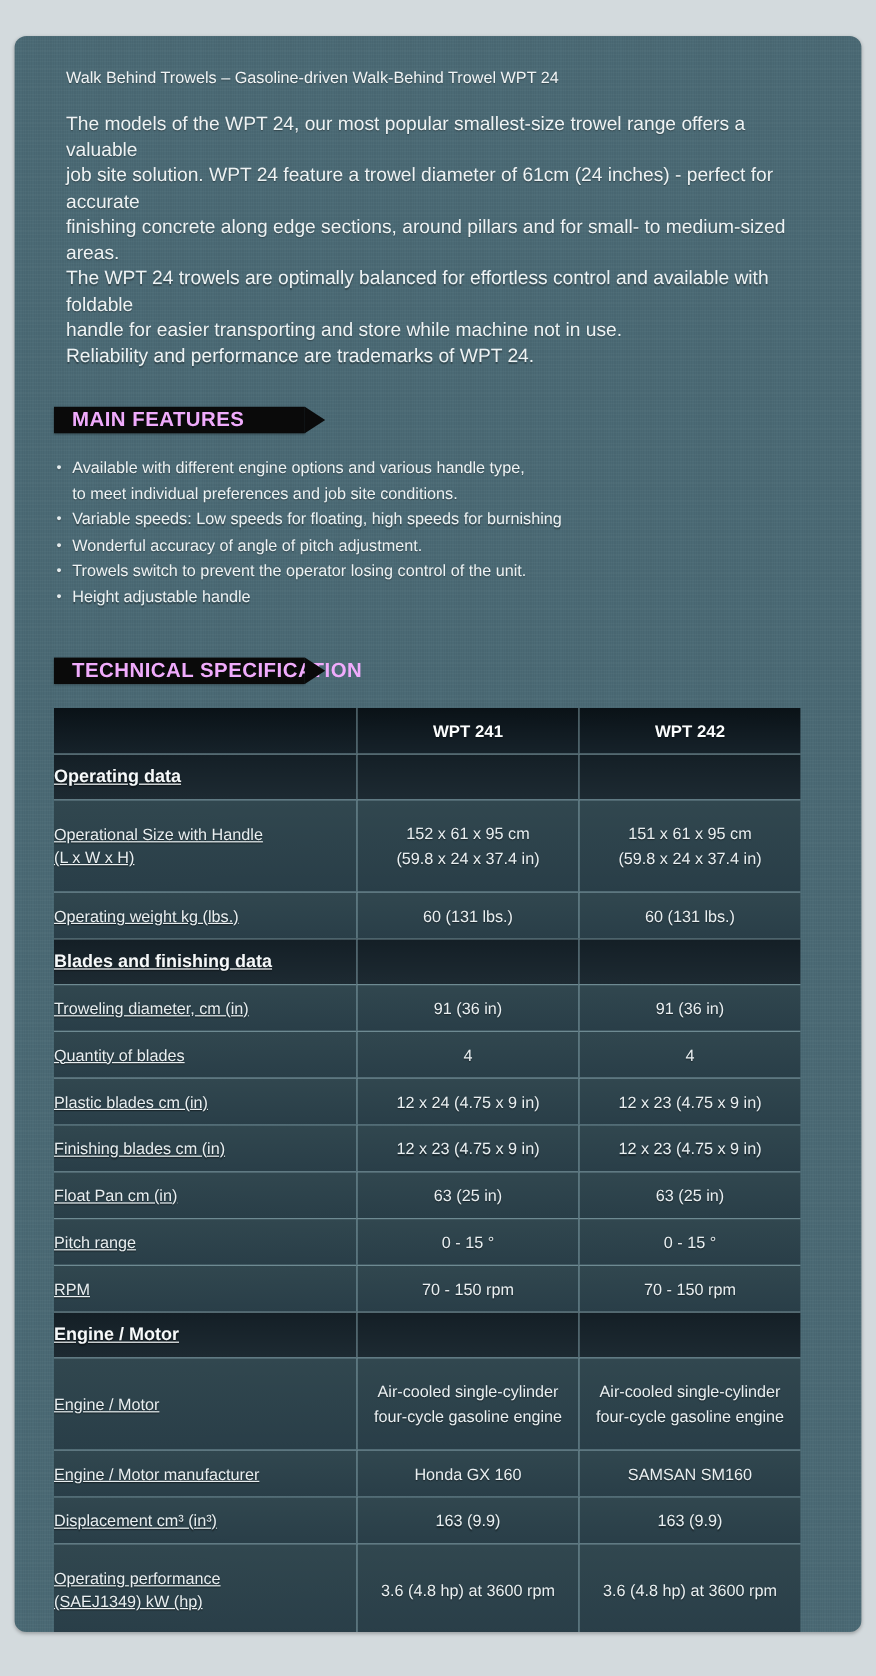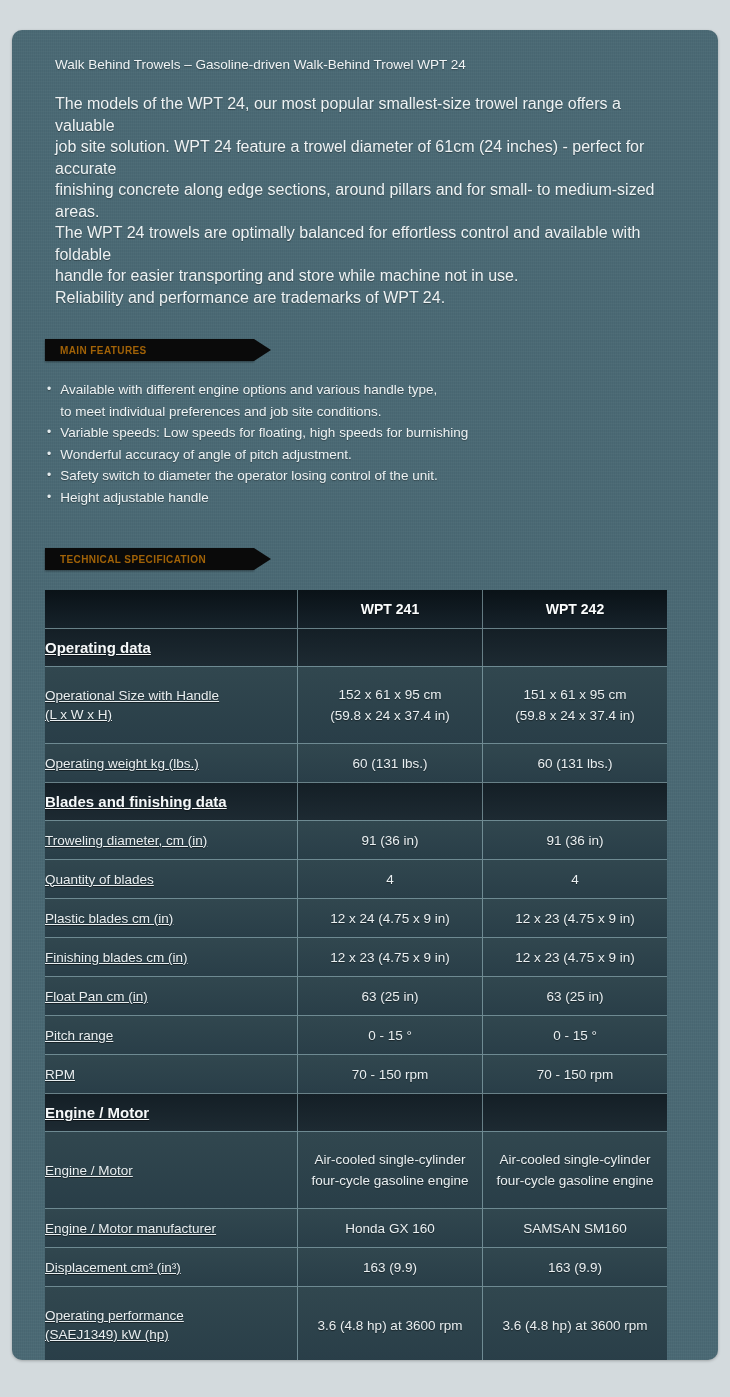--- a/index.html
+++ b/index.html
@@ -37,22 +37,22 @@
   }
   .banner.first{margin-top:31px;}
   .banner.second{margin-top:40px;}
   .banner-rect{
     background:#0a0a0a;width:194px;
     display:flex;align-items:center;
     padding-left:15px;
     box-shadow:0 1px 2px rgba(0,0,0,0.4);
   }
   .banner-text{
-    font-size:10px;font-weight:bold;letter-spacing:0.4px;
-    color:#a16207;white-space:nowrap;text-align:center;
+    font-size:17px;font-weight:bold;letter-spacing:0.4px;
+    color:#f0abfc;white-space:nowrap;text-align:center;
   }
   .banner-arrow{
     width:0;height:0;
     border-top:11px solid transparent;
     border-bottom:11px solid transparent;
     border-left:17px solid #0a0a0a;
   }
   ul.features{
     list-style:none;margin:18px 40px 0 35px;padding:0;
   }
@@ -136,21 +136,21 @@
       <li>
         <span class="bullet">•</span>
         <span class="ftext">Variable speeds: Low speeds for floating, high speeds for burnishing</span>
       </li>
       <li>
         <span class="bullet">•</span>
         <span class="ftext">Wonderful accuracy of angle of pitch adjustment.</span>
       </li>
       <li>
         <span class="bullet">•</span>
-        <span class="ftext">Safety switch to diameter the operator losing control of the unit.</span>
+        <span class="ftext">Trowels switch to prevent the operator losing control of the unit.</span>
       </li>
       <li>
         <span class="bullet">•</span>
         <span class="ftext">Height adjustable handle</span>
       </li>
     </ul>
 
   <div class="banner second">
     <div class="banner-rect">
       <span class="banner-text">TECHNICAL SPECIFICATION</span>

